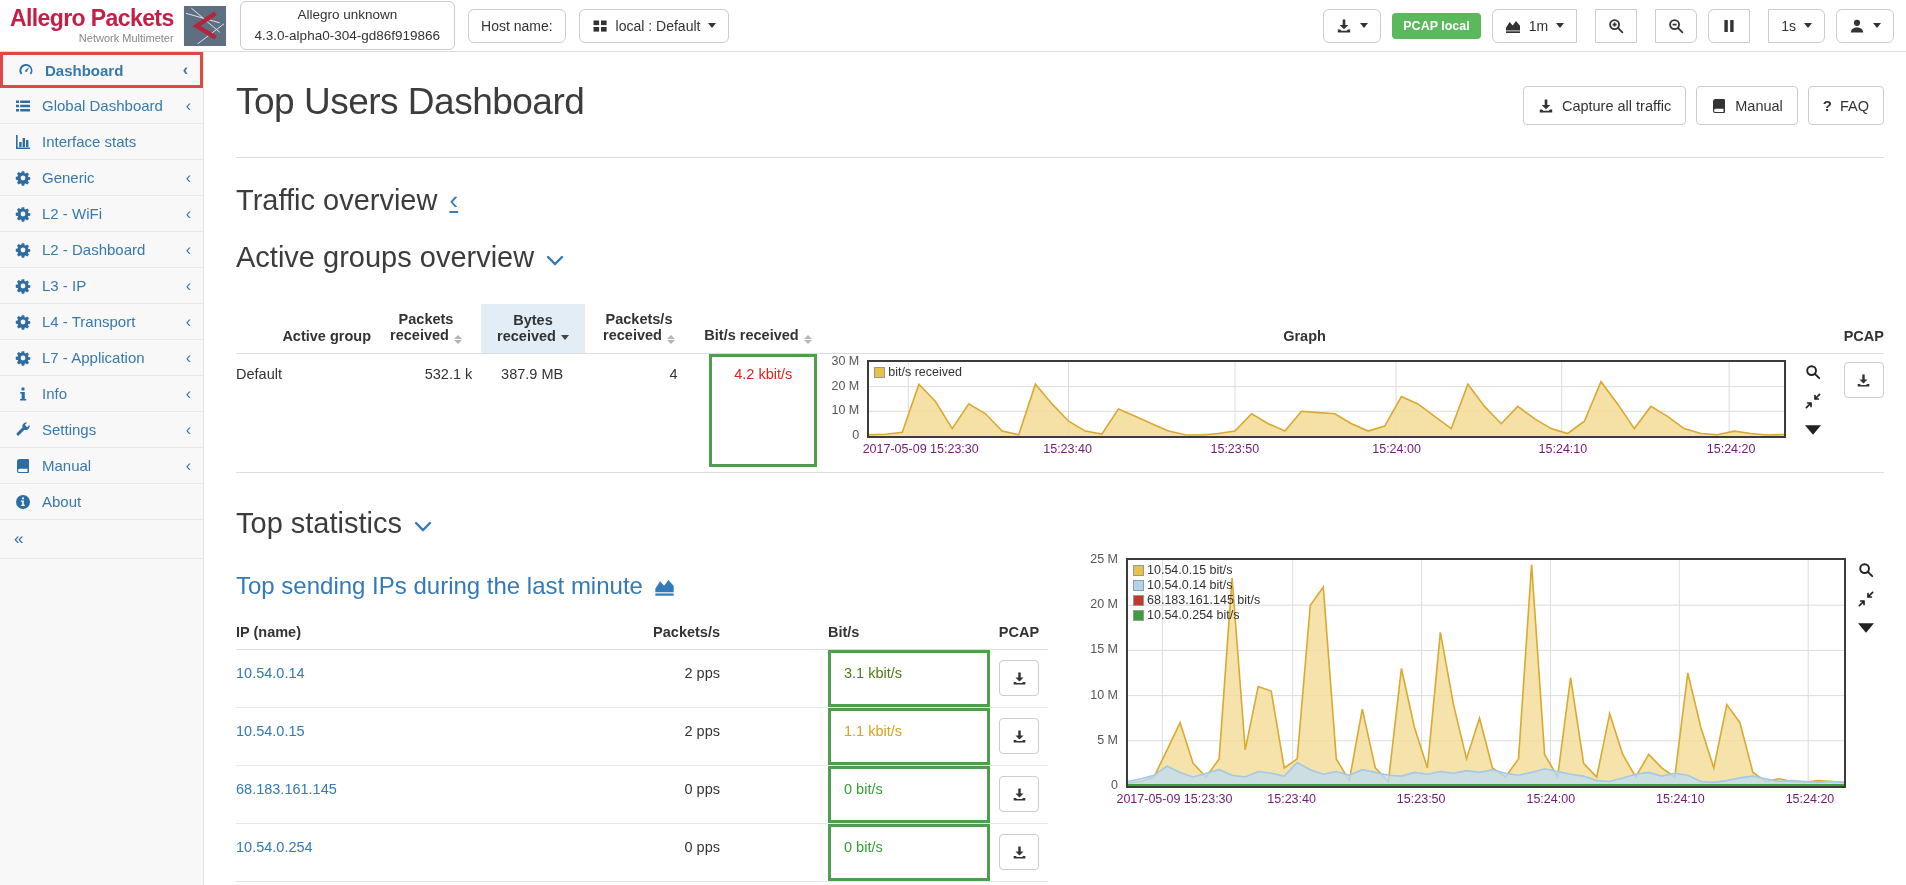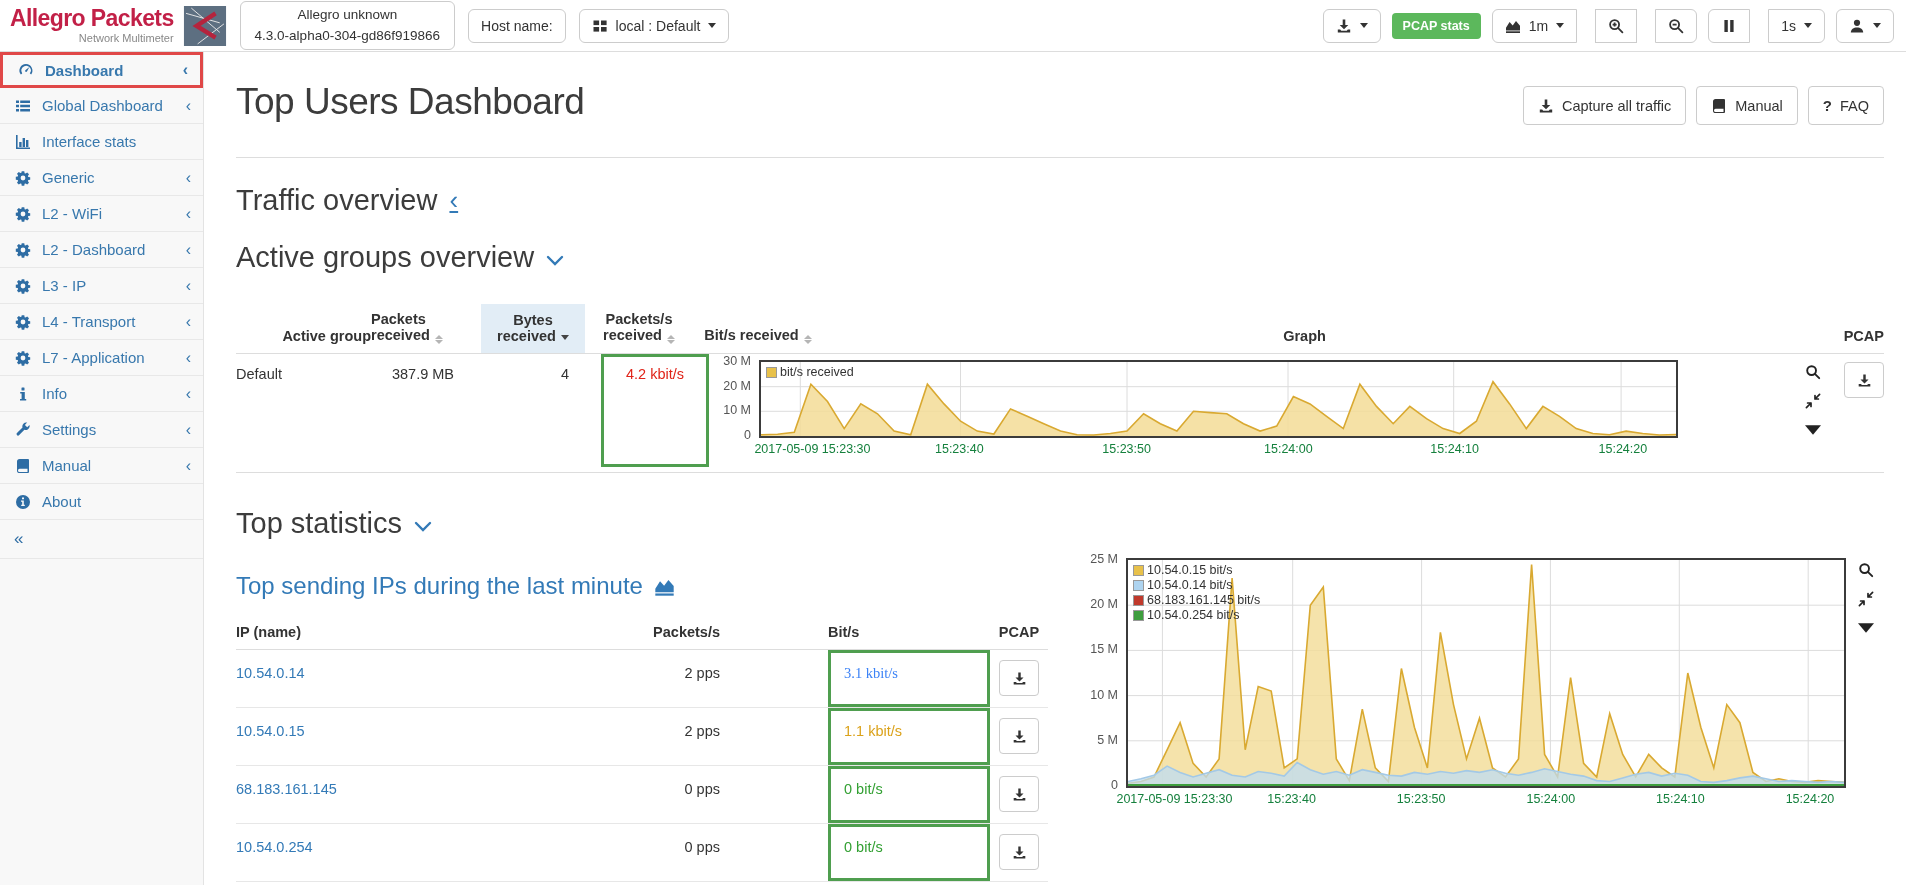--- a/index.html
+++ b/index.html
@@ -49,21 +49,21 @@
   .h2-groups { margin-top:24px; }
   .h2-stats { margin-top:34px; }
   .toggle-link { color:#337ab7; font-size:26px; text-decoration:underline; cursor:pointer; }
   .chev-down { margin-top:6px; cursor:pointer; }
 
   
   .ag-table { margin-top:30px; }
   .ag-head { display:flex; align-items:flex-end; font-weight:bold; font-size:14.5px; color:#333; }
   .ag-row { display:flex; border-top:1px solid #ddd; border-bottom:1px solid #ddd; min-height:120px; font-size:14.5px; }
   .agc-group { width:135px; }
-  .agc-packets { width:110px; text-align:left; }
+  .agc-packets { width:110px; text-align:center; }
   .agc-bytes { width:104px; text-align:center; }
   .agc-pps { width:108px; text-align:center; }
   .agc-bits { width:130px; text-align:center; }
   .agc-graph { flex:1; text-align:center; }
   .agc-icons { width:40px; }
   .agc-pcap { width:58px; text-align:right; }
   .th-pad { padding-bottom:9px; display:inline-block; }
   .th-hl { background:#e2edf6; padding:8px 8px 9px; display:inline-block; }
   .sort { display:inline-flex; flex-direction:column; gap:1px; margin-left:5px; vertical-align:1px; }
   .sort i { width:0; height:0; border-left:4px solid transparent; border-right:4px solid transparent; display:block; }
@@ -84,21 +84,21 @@
   .chart-row { display:flex; }
   .ylabels { position:relative; width:46px; font-size:12.5px; color:#555; flex:none; }
   .ylabels span { position:absolute; right:8px; white-space:nowrap; }
   .plot { position:relative; border:2px solid #3b3b3b; background:#fff; flex:none; }
   .plot svg { width:100%; height:100%; }
   .legend { position:absolute; top:3px; left:5px; display:flex; flex-direction:column; gap:1px; font-size:12.5px; color:#333; }
   .legend .lrow { display:flex; align-items:center; }
   .legend .sw { width:11px; height:11px; border:1px solid #999; margin-right:3px; flex:none; }
   .xlabels-row { display:flex; }
   .xspacer { width:46px; flex:none; }
-  .xlabels { position:relative; height:20px; font-size:12.5px; color:#15803d; flex:none; }
+  .xlabels { position:relative; height:20px; font-size:12.5px; color:#701a75; flex:none; }
   .xlabels span { position:absolute; top:4px; white-space:nowrap; transform:translateX(-50%); }
   .chart-side-icons { display:flex; flex-direction:column; align-items:center; gap:13px; color:#222; }
   .chart-side-icons svg { width:16px; height:16px; }
   .dl-btn { width:40px; height:36px; border:1px solid #ccc; border-radius:4px; background:#fff; display:inline-flex; align-items:center; justify-content:center; cursor:pointer; color:#333; }
   .dl-btn svg { width:15px; height:15px; }
 
   
   .stats-cols { display:flex; gap:32px; margin-top:4px; align-items:flex-start; }
   .stats-left { width:812px; flex:none; }
   .stats-right { flex:1; }
@@ -159,21 +159,21 @@
   <div class="nav-right">
     <button class="btn">
       <span class="icon">
           <svg viewBox="0 0 16 16" fill="currentColor" style="width: 16px; height: 16px;">
             <path d="M6.7 1.5h2.6V7h3L8 11.3 3.7 7h3z"></path>
             <path d="M1.8 11.6h2.4l1 1.1h5.6l1-1.1h2.4v2.9H1.8z"></path>
           </svg>
         </span>
       <span class="caret"></span>
     </button>
-    <span class="badge-green">PCAP stats</span>
+    <span class="badge-green">PCAP local</span>
     <div class="btn-group">
       <button class="btn">
         <span class="icon">
             <svg viewBox="0 0 16 16" fill="currentColor" style="width: 16px; height: 16px;">
               <path d="M1 12.4V9.7L4.6 4l3.1 3.5L11 3l4 4.7v4.7z"></path>
               <rect x="1" y="13.3" width="14" height="1.7"></rect>
             </svg>
           </span>
         <span>1m</span>
         <span class="caret"></span>
@@ -410,20 +410,21 @@
               <i class="up"></i>
               <i class="dn"></i>
             </span></span></div>
       <div class="agc-graph"><span class="th-pad">Graph</span></div>
       <div class="agc-icons"></div>
       <div class="agc-pcap"><span class="th-pad">PCAP</span></div>
     </div>
 
     <div class="ag-row">
       <div class="agc-group">Default</div>
+      <div class="agc-packets">532.1 k</div>
       <div class="agc-bytes">387.9 MB</div>
       <div class="agc-pps">4</div>
       <div class="agc-bits">
         <div class="bits-box">
           <span>4.2 kbit/s</span>
         </div>
       </div>
       <div class="agc-graph">
         <div class="chart-block">
           <div class="chart-row">
@@ -534,21 +535,21 @@
             <th class="c-pps">Packets/s</th>
             <th>Bit/s</th>
             <th class="c-pcap">PCAP</th>
           </tr>
         </thead>
         <tbody>
           <tr>
             <td class="c-ip"><a href="#">10.54.0.14</a></td>
             <td class="c-pps">2 pps</td>
             <td class="c-bits">
-                <div class="gbox"><span style="color: #3b82f6; font-family: Liberation Serif, serif;">3.1 kbit/s</span></div>
+                <div class="gbox"><span style="color: #4d7c0f;">3.1 kbit/s</span></div>
               </td>
             <td class="c-pcap"><button class="dl-btn">
                   <span>
                     <svg viewBox="0 0 16 16" fill="currentColor">
                       <path d="M6.7 1.5h2.6V7h3L8 11.3 3.7 7h3z"></path>
                       <path d="M1.8 11.6h2.4l1 1.1h5.6l1-1.1h2.4v2.9H1.8z"></path>
                     </svg>
                   </span>
                 </button></td>
           </tr>

